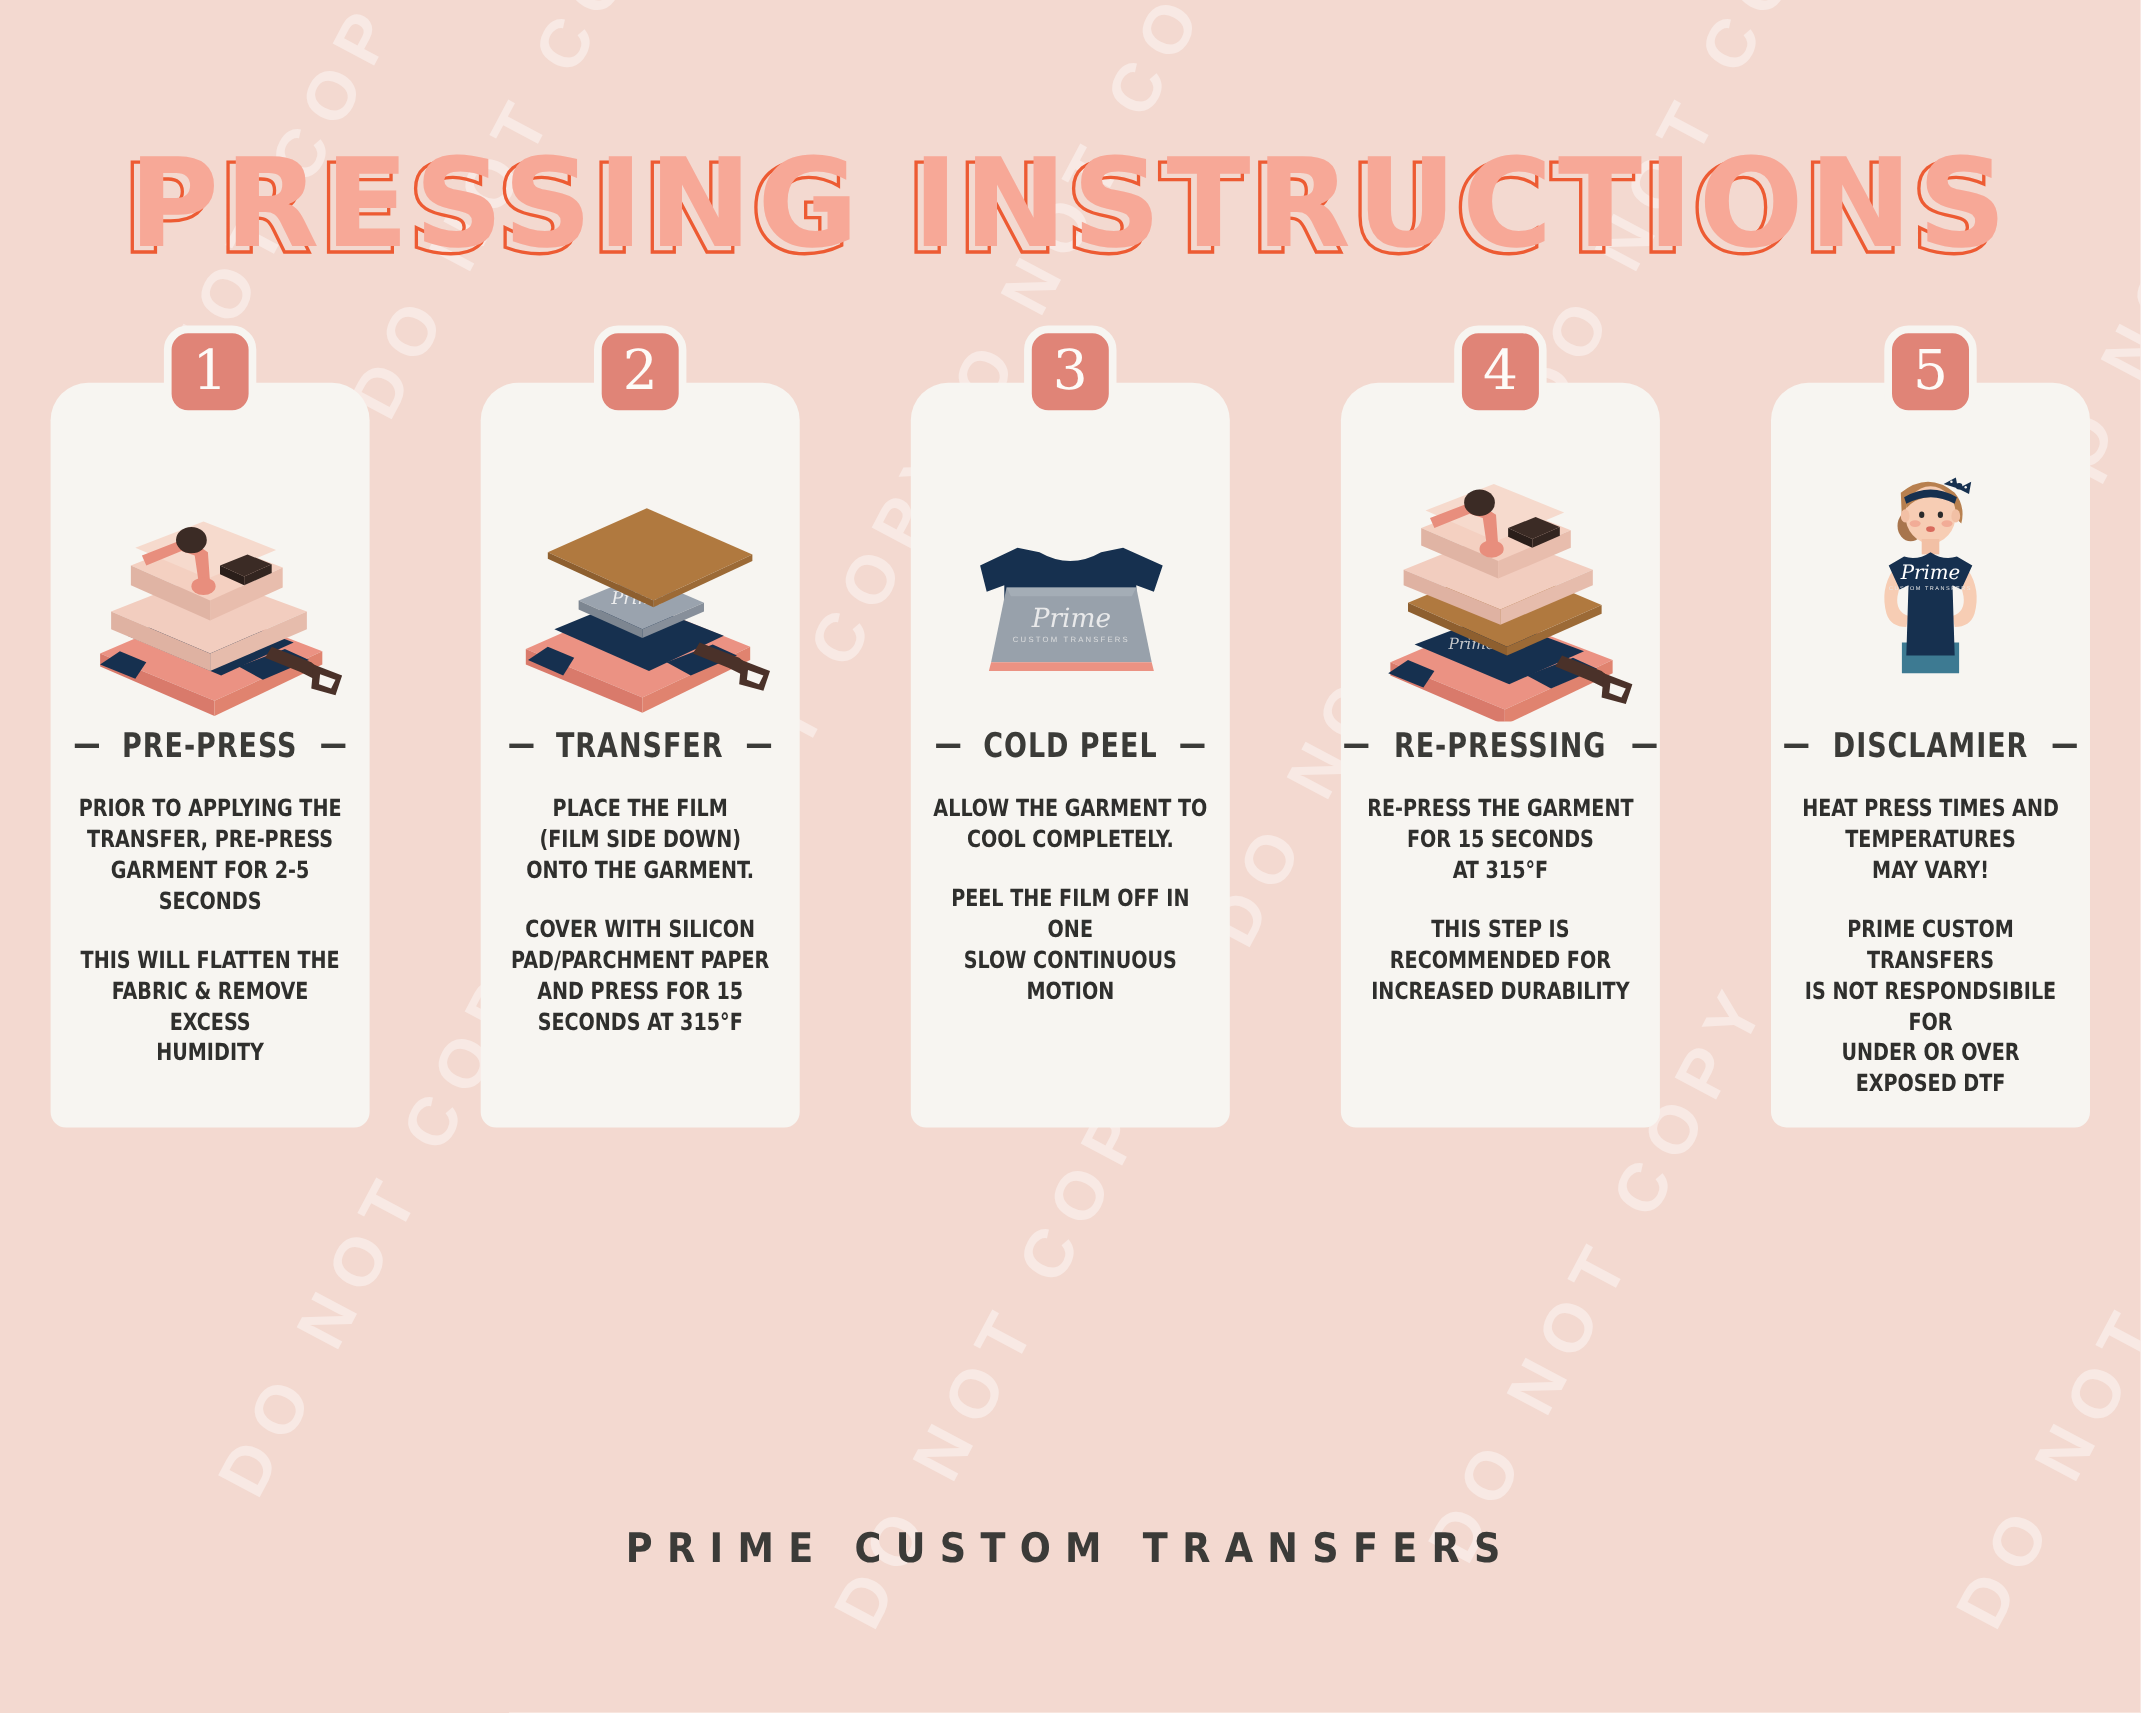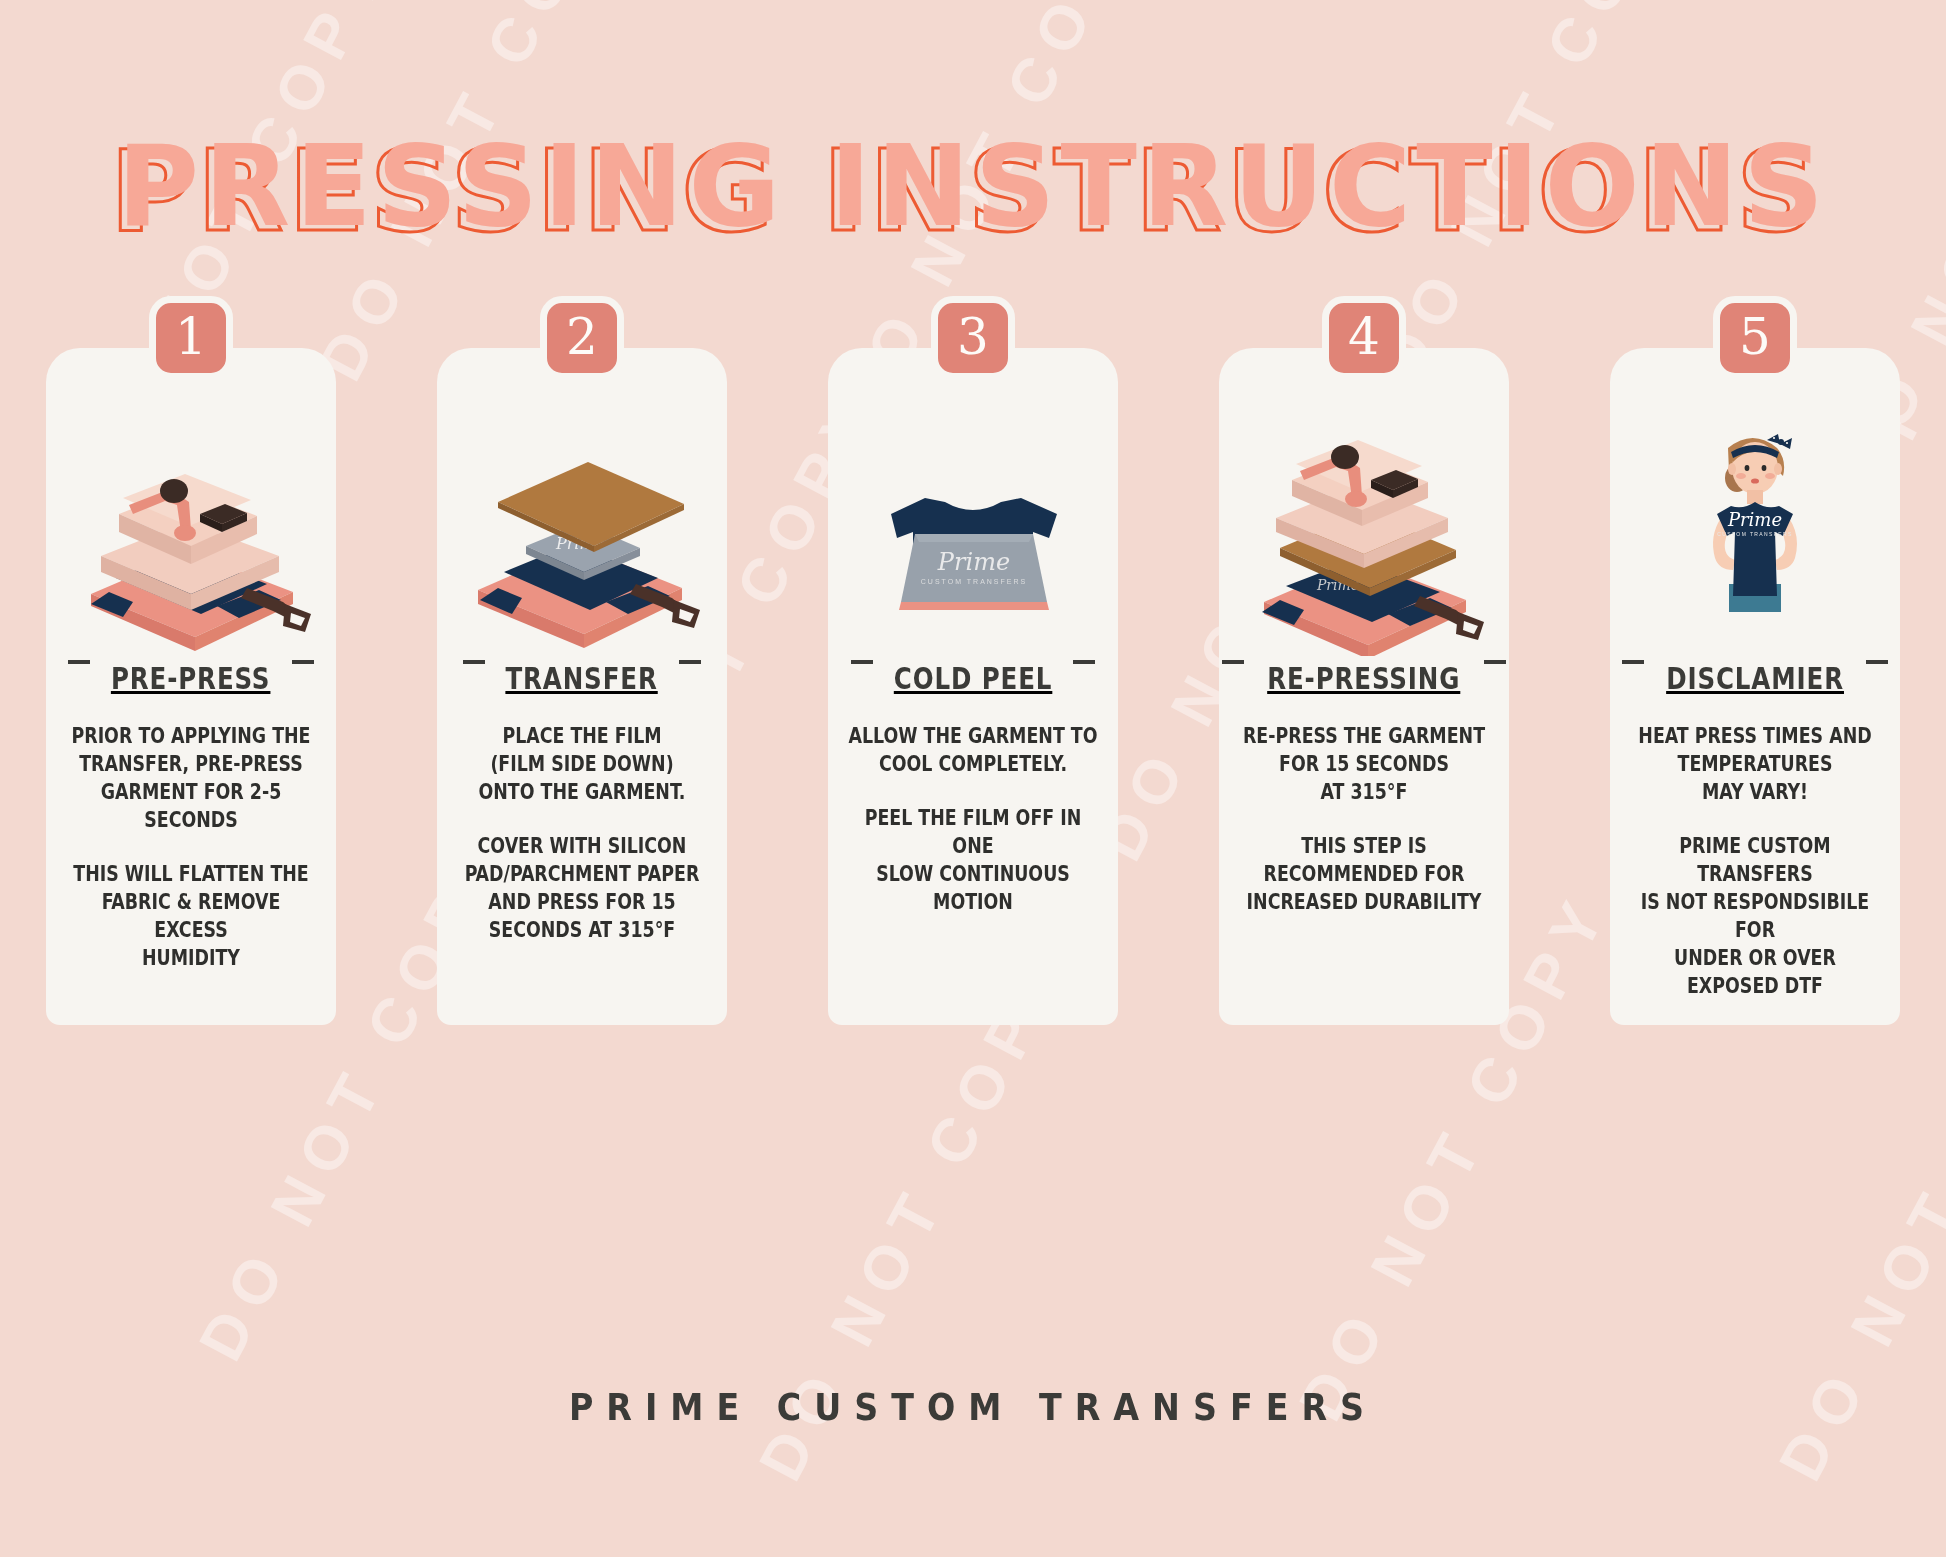--- a/index.html
+++ b/index.html
@@ -101,25 +101,24 @@
   }
   .art{
     width:260px;height:250px;
     position:relative;
     margin-top:-62px;
     margin-bottom:4px;
     text-align:right;
   }
   .art svg{display:block;width:100%;height:100%;}
   .heading{
-    display:flex;align-items:flex-start;justify-content:center;
+    display:flex;align-items:center;justify-content:center;
     gap:10px;
     width:100%;
     margin-bottom:26px;
-    text-decoration:underline;
   }
   .heading .dash{
     display:inline-block;
     width:22px;height:4px;
     background:#3b3b38;
     flex:none;
   }
   .heading .htext{
     font-family:"DejaVu Sans Condensed","Liberation Sans Narrow","Liberation Sans", sans-serif;
     font-weight:700;

